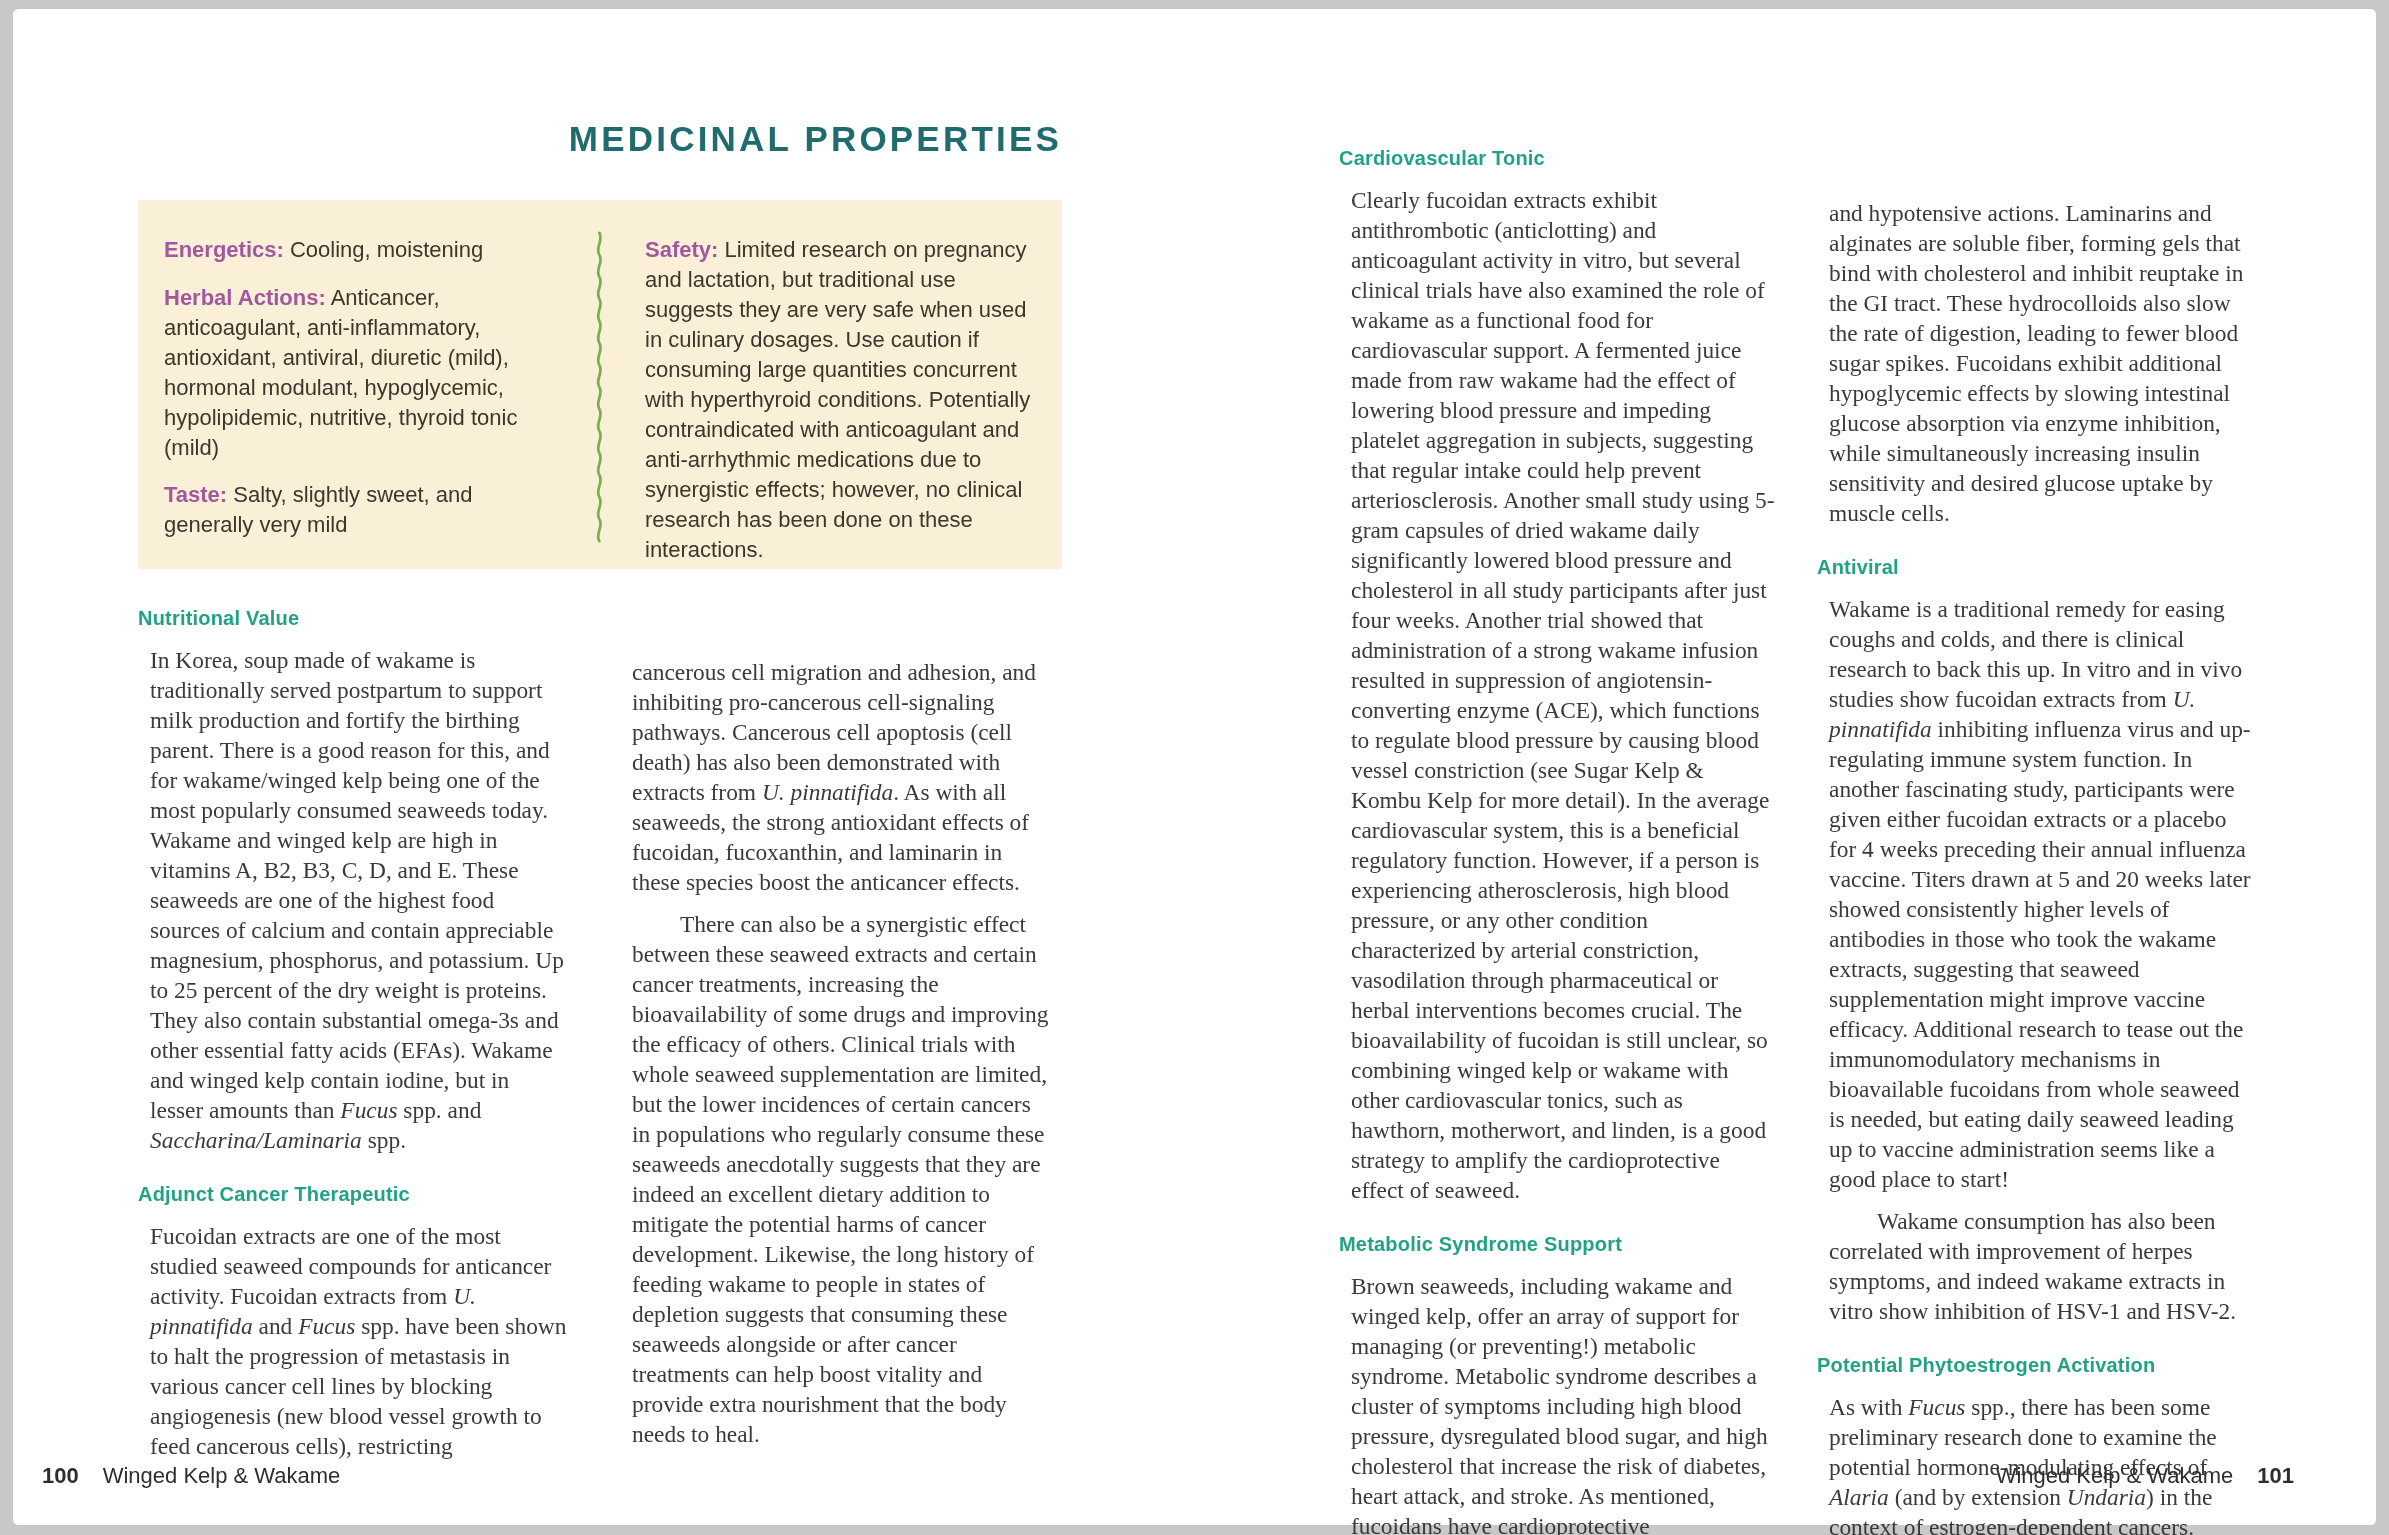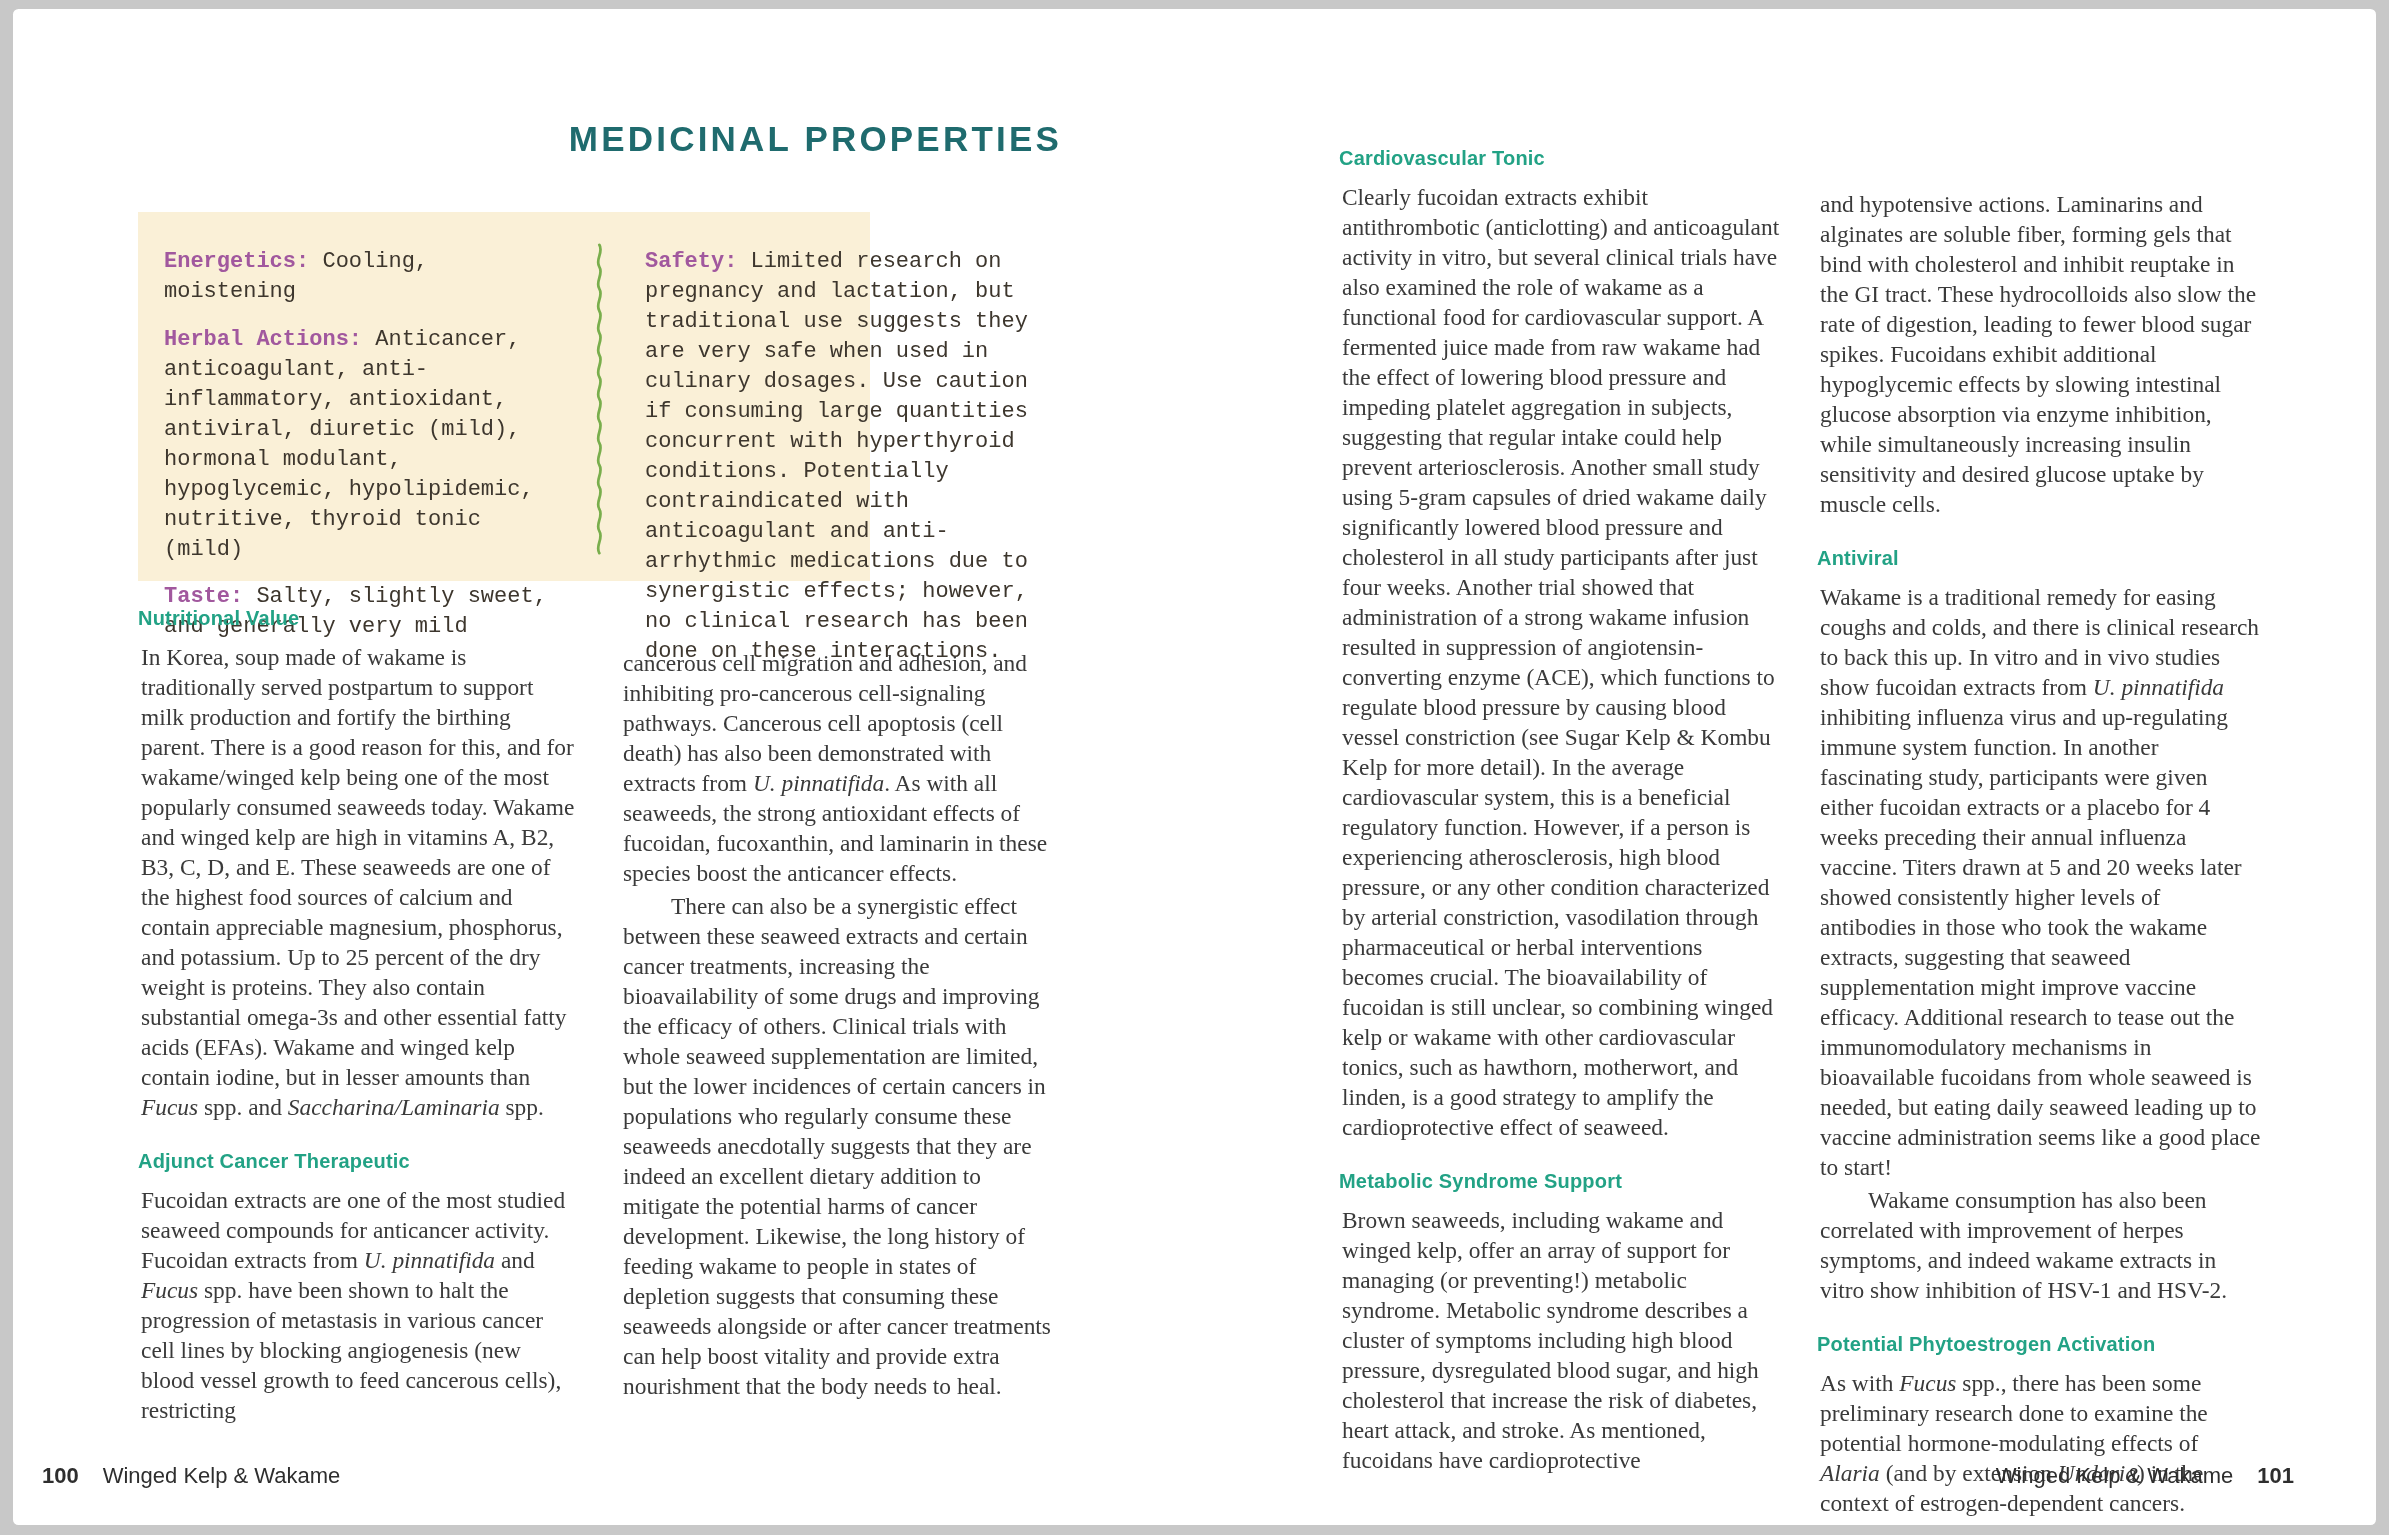--- a/index.html
+++ b/index.html
@@ -12,23 +12,22 @@
   .white-page{
     position:absolute;left:13px;top:9.2px;right:13px;bottom:11px;
     background:var(--page,#ffffff);border-radius:5.5px;
   }
   .spread-title{
     position:absolute;left:138px;top:119px;width:924px;
     text-align:right;font-size:35px;font-weight:bold;letter-spacing:3.2px;
     color:var(--title,#1f6b6e);
   }
   .info-box{
-    position:absolute;left:138px;top:212px;width:732px;height:369px;
+    position:absolute;left:138px;top:200px;width:924px;height:369px;
     background:var(--box-bg,#faf0d7);
-    font-family:Liberation Mono, monospace;
   }
   .box-col-left{position:absolute;left:26px;top:35px;width:403px;}
   .box-col-right{position:absolute;left:507px;top:35px;width:395px;}
   .box-item{font-size:22px;line-height:30px;color:var(--box-text,#3d362d);margin-bottom:17.5px;}
   .box-item:last-child{margin-bottom:0;}
   .box-label{font-weight:bold;color:var(--label,#a1589e);}
   .wavy-divider{position:absolute;left:454px;top:31px;}
   .col{
     position:absolute;
     font-family:"Liberation Serif",serif;
@@ -38,21 +37,21 @@
   #col1{left:138px;top:603px;width:441px;}
   #col2{left:620px;top:645px;width:446px;}
   #col3{left:1339px;top:143px;width:448px;}
   #col4{left:1817px;top:186px;width:448px;}
   .sec-heading{
     font-family:"Liberation Sans",sans-serif;
     font-size:20px;font-weight:bold;color:var(--heading,#22a285);
     margin:24px 0 9.2px 0;letter-spacing:0.2px;
   }
   .sec-heading:first-child{margin-top:0;}
-  .para{margin:3px;}
+  .para{margin:12px;}
   .para.indent{text-indent:48px;}
   .it{font-style:italic;}
   .footer{position:absolute;top:1463px;font-size:22px;color:var(--footer,#2e2e2e);}
   .footer-left{left:42px;}
   .footer-right{right:95px;text-align:right;}
   .page-num{font-weight:bold;}
   .footer-left .page-num{margin-right:24px;}
   .footer-right .page-num{margin-left:24px;}
 </style>
 </head>

